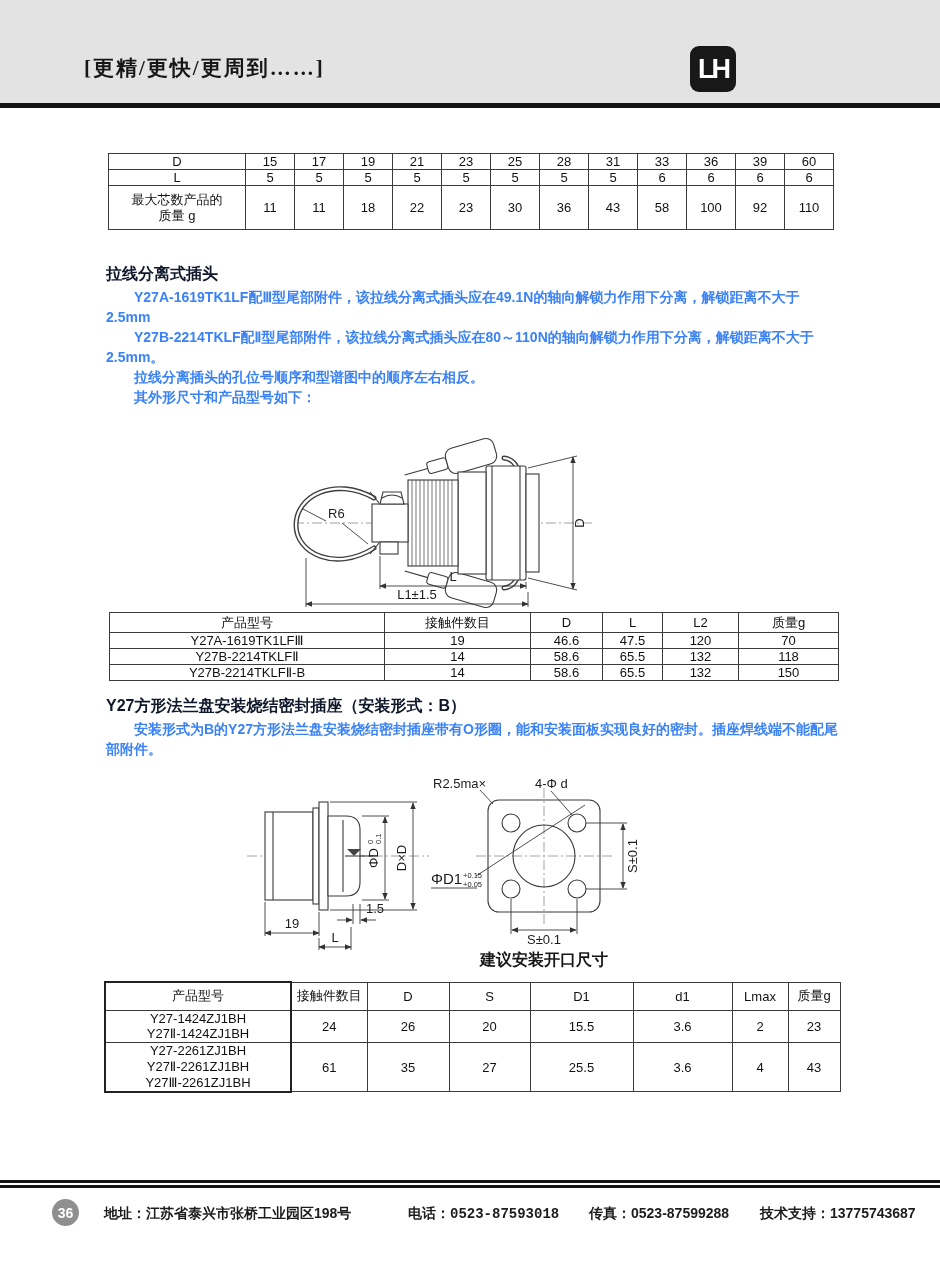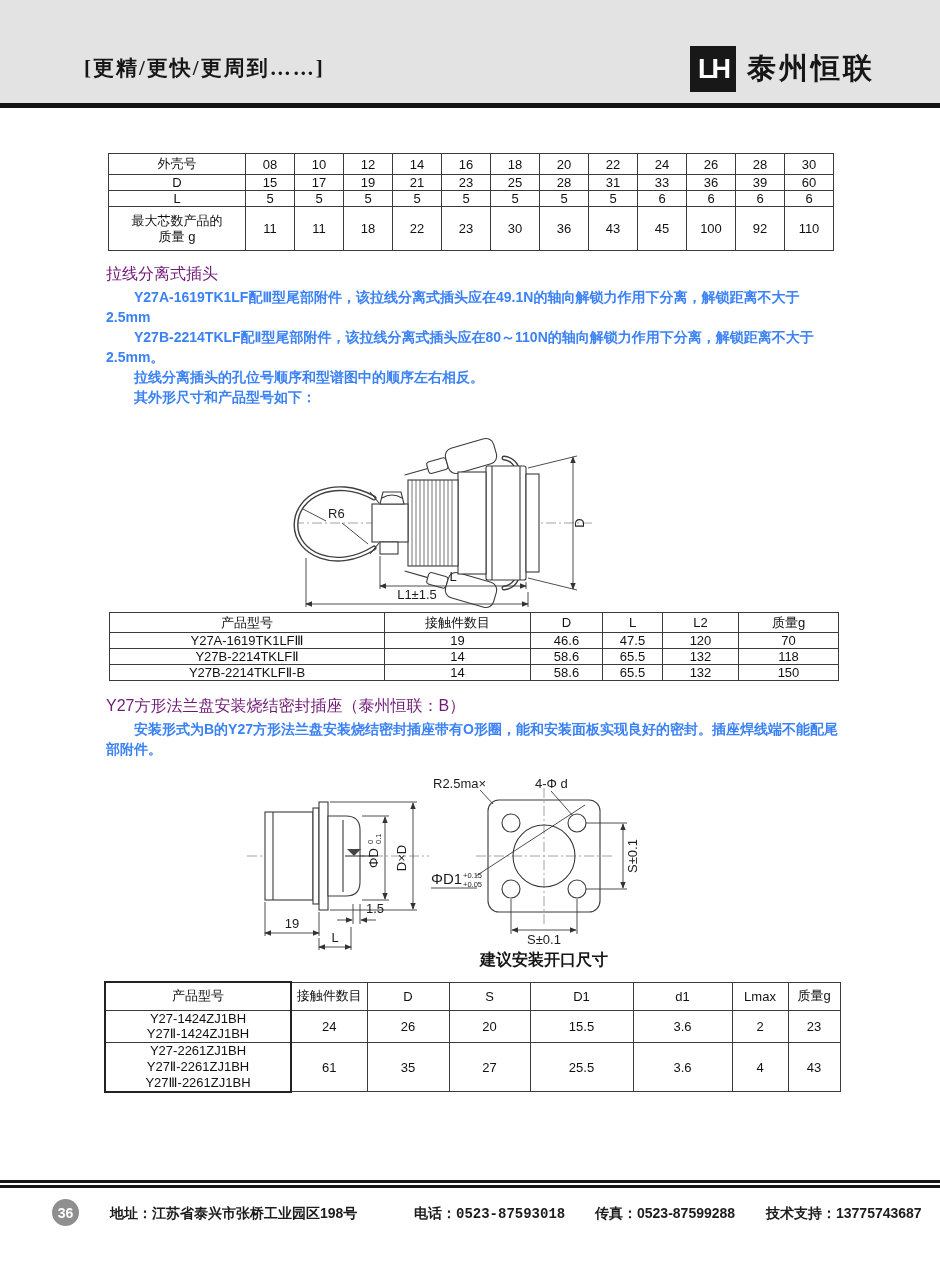--- a/index.html
+++ b/index.html
@@ -5,92 +5,76 @@
   html,body{margin:0;padding:0;}
   body{width:940px;height:1266px;position:relative;background:#ffffff;
        font-family:"Liberation Sans",sans-serif;color:#1a1a1a;overflow:hidden;}
   .abs{position:absolute;}
 
   
   .header-band{left:0;top:0;width:940px;height:103px;background:#e3e3e3;}
   .slogan{left:84px;top:54px;font-family:"Liberation Serif",serif;
           font-size:21px;font-weight:700;letter-spacing:2px;color:#161616;}
   .logo-wrap{left:690px;top:46px;display:flex;align-items:center;gap:11px;}
-  .logo-mark{width:46px;height:46px;background:#181818;border-radius:0;color:#fff;
+  .logo-mark{width:46px;height:46px;background:#181818;border-radius:9px;color:#fff;
              font-weight:900;font-size:27px;display:flex;align-items:center;justify-content:center;
              letter-spacing:-3px;}
   .brand{font-size:29px;font-weight:900;letter-spacing:3px;color:#161616;}
   .header-rule{left:0;top:103px;width:940px;height:5px;background:#141414;}
 
   
   table{border-collapse:collapse;table-layout:fixed;}
   td{border:1px solid #3b3b3b;text-align:center;vertical-align:middle;
      font-size:13px;padding:0 2px;box-sizing:border-box;color:#111;}
   .pre{white-space:pre-line;line-height:1.22;}
   .t3 .thickL{border-left:2px solid #222;}
   .t3 .thickR{border-right:2px solid #222;}
   .t3 .thickT{border-top:2px solid #222;}
   .t3 .thickB{border-bottom:2px solid #222;}
 
   
-  .sec-title{font-size:16px;font-weight:400;color:#701a75;}
+  .sec-title{font-size:16px;font-weight:700;color:#0f172a;}
   .paras{width:734px;font-size:14px;line-height:20px;font-weight:600;color:#3b82f6;}
   .paras p{margin:0;text-indent:2em;}
 
   
   svg{overflow:visible;}
   .ln{stroke:#3a3a3a;stroke-width:1.1;fill:none;}
   .fillw{fill:#fff;}
   .thin{stroke:#3a3a3a;stroke-width:0.7;fill:none;}
   .cl{stroke:#8a8a8a;stroke-width:0.8;stroke-dasharray:10 3 2 3;fill:none;}
   .dim{stroke:#3a3a3a;stroke-width:0.9;fill:none;}
   .tube{stroke:#3f3f3f;stroke-width:5;fill:none;stroke-linecap:round;}
   .tubeIn{stroke:#ffffff;stroke-width:2.2;fill:none;stroke-linecap:round;}
   .dtext{font-size:13px;fill:#1c1c1c;font-family:"Liberation Sans",sans-serif;}
   .dtol{font-size:7.5px;fill:#1c1c1c;font-family:"Liberation Sans",sans-serif;}
   .dcap{font-size:16px;font-weight:700;fill:#161616;}
 
   
   .rule2{left:0;top:1180px;width:940px;height:3px;background:#151515;box-shadow:0 5px 0 #151515;}
   .page-circle{left:52px;top:1199px;width:27px;height:27px;border-radius:50%;background:#8f8f8f;
                color:#fff;font-size:14px;font-weight:700;display:flex;align-items:center;justify-content:center;}
-  .fitem{top:1205px;font-size:14px;font-weight:600;color:#1c1c1c;margin-left:6px;}
+  .fitem{top:1205px;font-size:14px;font-weight:600;color:#1c1c1c;}
 </style>
 </head>
 <body>
 
 <div class="abs header-band"></div>
 <div class="abs slogan">[更精/更快/更周到……]</div>
 <div class="abs logo-wrap">
   <div class="logo-mark">LH</div>
-  <div class="brand">泰州恒联</div>
 </div>
 <div class="abs header-rule"></div>
 
 <table class="abs" style="left:108px;top:153px;width:726px;">
   <colgroup>
       <col style="width:137px">
       <col span="12" style="width:49px">
     </colgroup>
   <tbody>
-      <tr style="height:21px">
-    <td>外壳号</td>
-    <td>08</td>
-    <td>10</td>
-    <td>12</td>
-    <td>14</td>
-    <td>16</td>
-    <td>18</td>
-    <td>20</td>
-    <td>22</td>
-    <td>24</td>
-    <td>26</td>
-    <td>28</td>
-    <td>30</td>
-  </tr>
   <tr style="height:16px">
     <td>D</td>
     <td>15</td>
     <td>17</td>
     <td>19</td>
     <td>21</td>
     <td>23</td>
     <td>25</td>
     <td>28</td>
     <td>31</td>
@@ -118,21 +102,21 @@
     <td class="pre">最大芯数产品的
 质量 g</td>
     <td>11</td>
     <td>11</td>
     <td>18</td>
     <td>22</td>
     <td>23</td>
     <td>30</td>
     <td>36</td>
     <td>43</td>
-    <td>45</td>
+    <td>58</td>
     <td>100</td>
     <td>92</td>
     <td>110</td>
   </tr>
 </tbody>
   </table>
 
 <div class="abs sec-title" style="left:106px;top:264px;">拉线分离式插头</div>
 <div class="abs paras" style="left:106px;top:287px;">
   <p>Y27A-1619TK1LF配Ⅲ型尾部附件，该拉线分离式插头应在49.1N的轴向解锁力作用下分离，解锁距离不大于2.5mm</p>
@@ -255,21 +239,21 @@
     <td>Y27B-2214TKLFⅡ-B</td>
     <td>14</td>
     <td>58.6</td>
     <td>65.5</td>
     <td>132</td>
     <td>150</td>
   </tr>
 </tbody>
   </table>
 
-<div class="abs sec-title" style="left:106px;top:696px;">Y27方形法兰盘安装烧结密封插座（泰州恒联：B）</div>
+<div class="abs sec-title" style="left:106px;top:696px;">Y27方形法兰盘安装烧结密封插座（安装形式：B）</div>
 <div class="abs paras" style="left:106px;top:719px;">
   <p>安装形式为B的Y27方形法兰盘安装烧结密封插座带有O形圈，能和安装面板实现良好的密封。插座焊线端不能配尾部附件。</p>
 </div>
 
 <svg class="abs" style="left:233px;top:772px;" width="430" height="200" viewBox="0 0 430 200">
   <defs>
     <marker id="ar2" viewBox="0 0 10 10" refX="9" refY="5" markerWidth="8" markerHeight="8" orient="auto-start-reverse">
       <path d="M0,1 L10,5 L0,9 z" fill="#333"></path>
     </marker>
   </defs>

